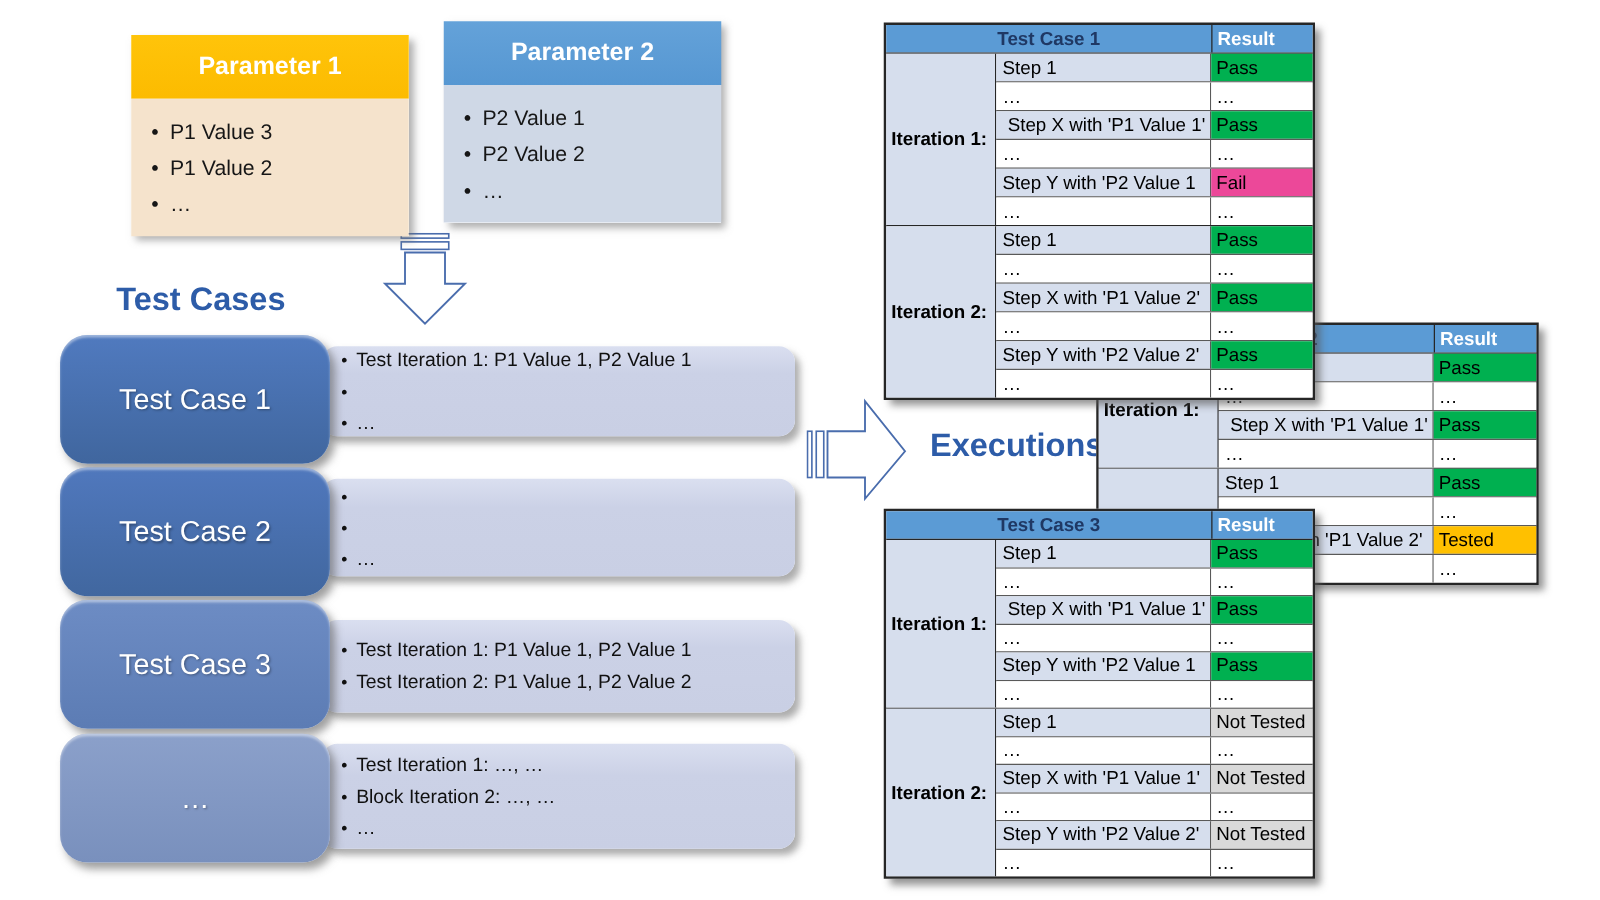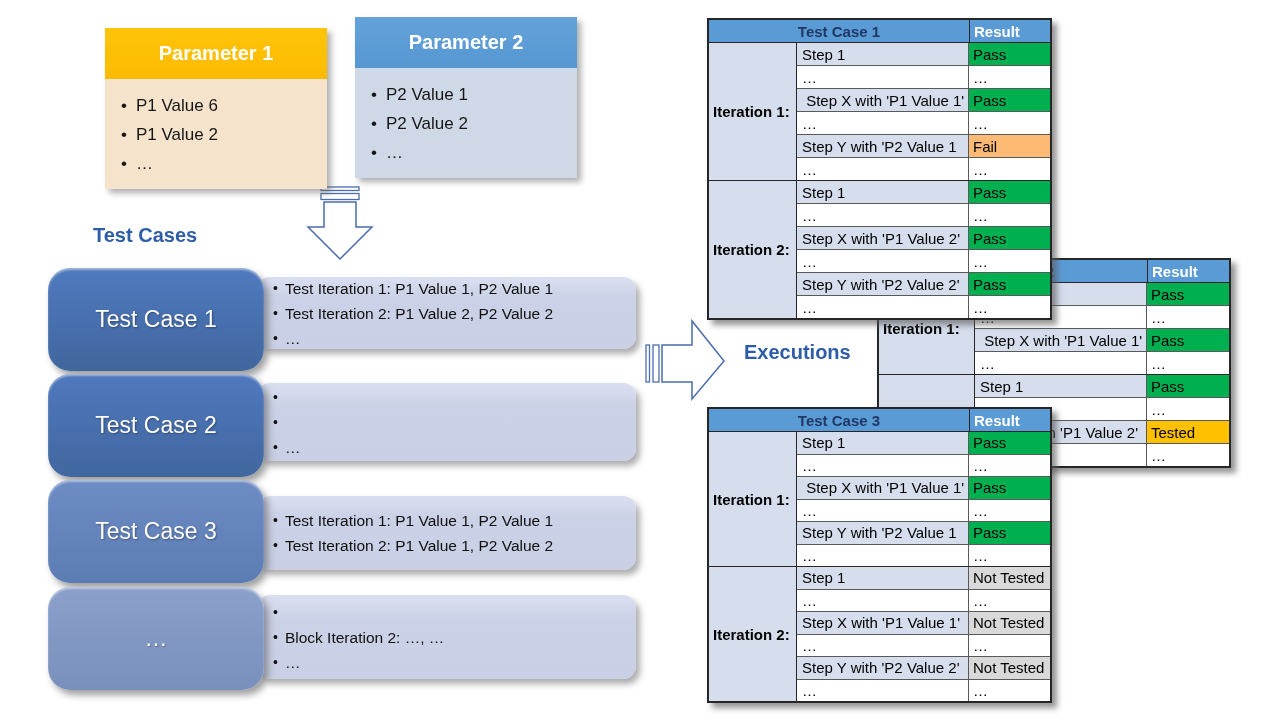--- a/index.html
+++ b/index.html
@@ -13,21 +13,21 @@
   .param-body{padding:12px 10px 0 16px;font-size:17px;color:#161616;}
   .p0 .param-head{background:linear-gradient(180deg,#ffc40a,#fcbb00);}
   .p0 .param-body{background:#f5e3cc;height:98px;}
   .p1 .param-head{background:linear-gradient(180deg,#63a1d8,#559ad положение);}
   .p1 .param-head{background:linear-gradient(180deg,#64a2d9,#5697d2);}
   .p1 .param-body{background:#cfd8e6;height:98px;}
   .bullet-line{display:flex;line-height:29px;}
   .bullet-line .blt{margin-right:9px;}
 
   
-  .heading{position:absolute;font-size:20px;font-weight:bold;color:#2d5ca8;letter-spacing:0px;}
+  .heading{position:absolute;font-size:26px;font-weight:bold;color:#2d5ca8;letter-spacing:0px;}
 
   
   .arrow-svg{position:absolute;}
 
   
   .tc-detail{position:absolute;width:379px;border-radius:13px;
     background:linear-gradient(180deg,#dadff0 0%,#cbd1e6 30%,#c9cfe4 100%);
     box-shadow:4px 5px 6px rgba(105,105,105,.55);
     display:flex;flex-direction:column;justify-content:center;
     padding:4px 10px 4px 16px;box-sizing:border-box;z-index:1;}
@@ -81,21 +81,21 @@
 
   <div class="heading" style="left:93px;top:224px;">Test Cases</div>
   <div class="heading" style="left:744px;top:341px;">Executions</div>
 
   <div id="params-layer">
       <div class="param-box p0" style="left: 105px; top: 28px;">
         <div class="param-head">Parameter 1</div>
         <div class="param-body">
           <div class="bullet-line">
             <span class="blt">•</span>
-            <span>P1 Value 6</span>
+            <span>P1 Value 3</span>
           </div>
           <div class="bullet-line">
             <span class="blt">•</span>
             <span>P1 Value 2</span>
           </div>
           <div class="bullet-line">
             <span class="blt">•</span>
             <span>…</span>
           </div>
         </div>
@@ -119,21 +119,20 @@
       </div>
     </div>
   <div id="testcases-layer">
       <div class="tc-detail" style="left: 257px; top: 277px; height: 72px;">
         <div class="bullet-line">
           <span class="blt">•</span>
           <span>Test Iteration 1: P1 Value 1, P2 Value 1</span>
         </div>
         <div class="bullet-line">
           <span class="blt">•</span>
-          <span>Test Iteration 2: P1 Value 2, P2 Value 2</span>
         </div>
         <div class="bullet-line">
           <span class="blt">•</span>
           <span>…</span>
         </div>
       </div>
       <div class="tc-box tc0" style="top: 268px;">Test Case 1</div>
       <div class="tc-detail" style="left: 257px; top: 383px; height: 78px;">
         <div class="bullet-line">
           <span class="blt">•</span>
@@ -154,20 +153,21 @@
         </div>
         <div class="bullet-line">
           <span class="blt">•</span>
           <span>Test Iteration 2: P1 Value 1, P2 Value 2</span>
         </div>
       </div>
       <div class="tc-box tc2" style="top: 480px;">Test Case 3</div>
       <div class="tc-detail" style="left: 257px; top: 595px; height: 84px;">
         <div class="bullet-line">
           <span class="blt">•</span>
+          <span>Test Iteration 1: …, …</span>
         </div>
         <div class="bullet-line">
           <span class="blt">•</span>
           <span>Block Iteration 2: …, …</span>
         </div>
         <div class="bullet-line">
           <span class="blt">•</span>
           <span>…</span>
         </div>
       </div>
@@ -193,21 +193,21 @@
             <div class="et-row" style="height: 22px;">
               <div class="et-step filled" style="width: 172px;"> Step X with 'P1 Value 1'</div>
               <div class="et-res" style="background: rgb(0, 176, 80);">Pass</div>
             </div>
             <div class="et-row" style="height: 22px;">
               <div class="et-step dots" style="width: 172px;">…</div>
               <div class="et-res" style="background: rgb(255, 255, 255);">…</div>
             </div>
             <div class="et-row" style="height: 22px;">
               <div class="et-step filled" style="width: 172px;">Step Y with 'P2 Value 1</div>
-              <div class="et-res" style="background: #fdba74;">Fail</div>
+              <div class="et-res" style="background: #ec4899;">Fail</div>
             </div>
             <div class="et-row" style="height: 22px;">
               <div class="et-step dots" style="width: 172px;">…</div>
               <div class="et-res" style="background: rgb(255, 255, 255);">…</div>
             </div>
           </div>
         </div>
         <div class="et-group">
           <div class="et-glabel" style="width: 88px;">Iteration 2:</div>
           <div class="et-rows">

